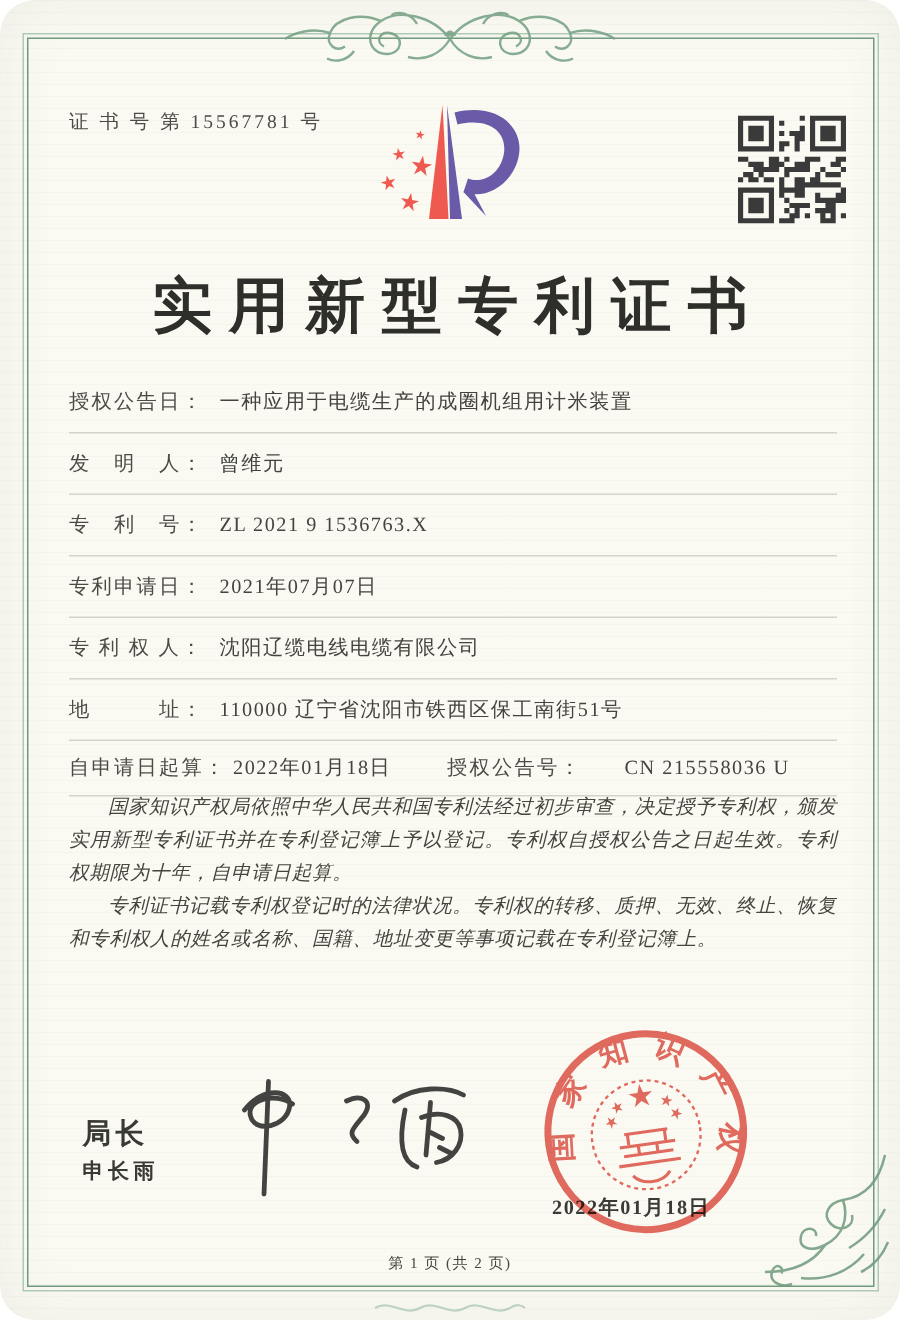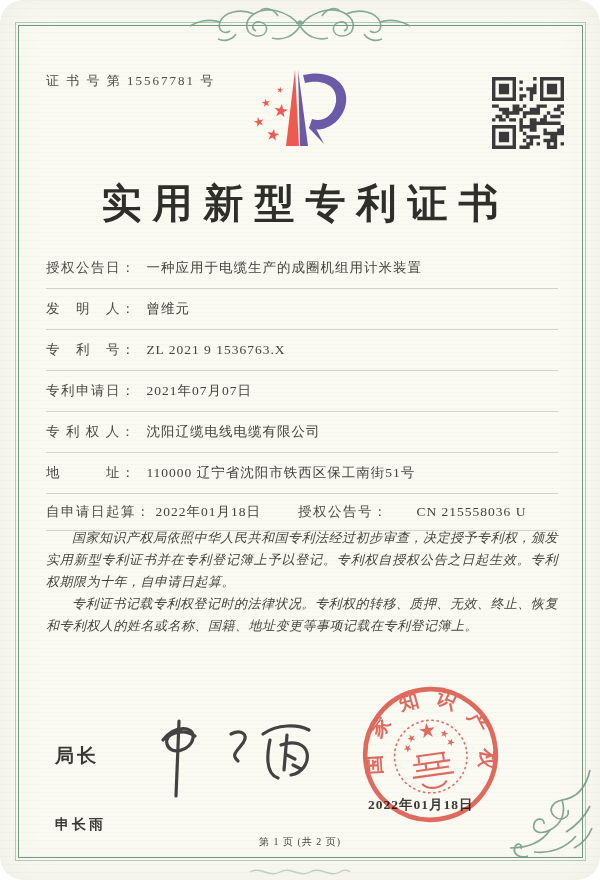--- a/index.html
+++ b/index.html
@@ -46,21 +46,21 @@
     position:absolute; left:46px; top:527px; width:512px;
     font-size:13px; line-height:22px; color:#45453e;
     font-style:italic; letter-spacing:0.5px; text-align:justify;
   }
   .para{margin:0; text-indent:2em;}
   .sig-role{position:absolute; left:55px; top:743px;
     font-family:"Liberation Sans","DejaVu Sans",sans-serif;
     font-size:19px; font-weight:600; letter-spacing:3px; color:#3a3a35;}
   .sig-name{position:absolute; left:55px; top:772px;
     font-family:"Liberation Sans","DejaVu Sans",sans-serif;
-    font-size:14px; font-weight:600; letter-spacing:3px; color:#3a3a35;margin-top:44px;}
+    font-size:14px; font-weight:600; letter-spacing:3px; color:#3a3a35;}
   .sig-svg{position:absolute; left:145px; top:716px; width:170px; height:86px;}
   .seal-date{
     position:absolute; left:368px; top:796px; width:150px;
     font-size:13.5px; font-weight:700; letter-spacing:1px; color:#3b3b35;
   }
   .seal{
     position:absolute; left:358px; top:682px; width:145px; height:145px;
     mix-blend-mode:multiply; opacity:0.92;
   }
   .footer{

